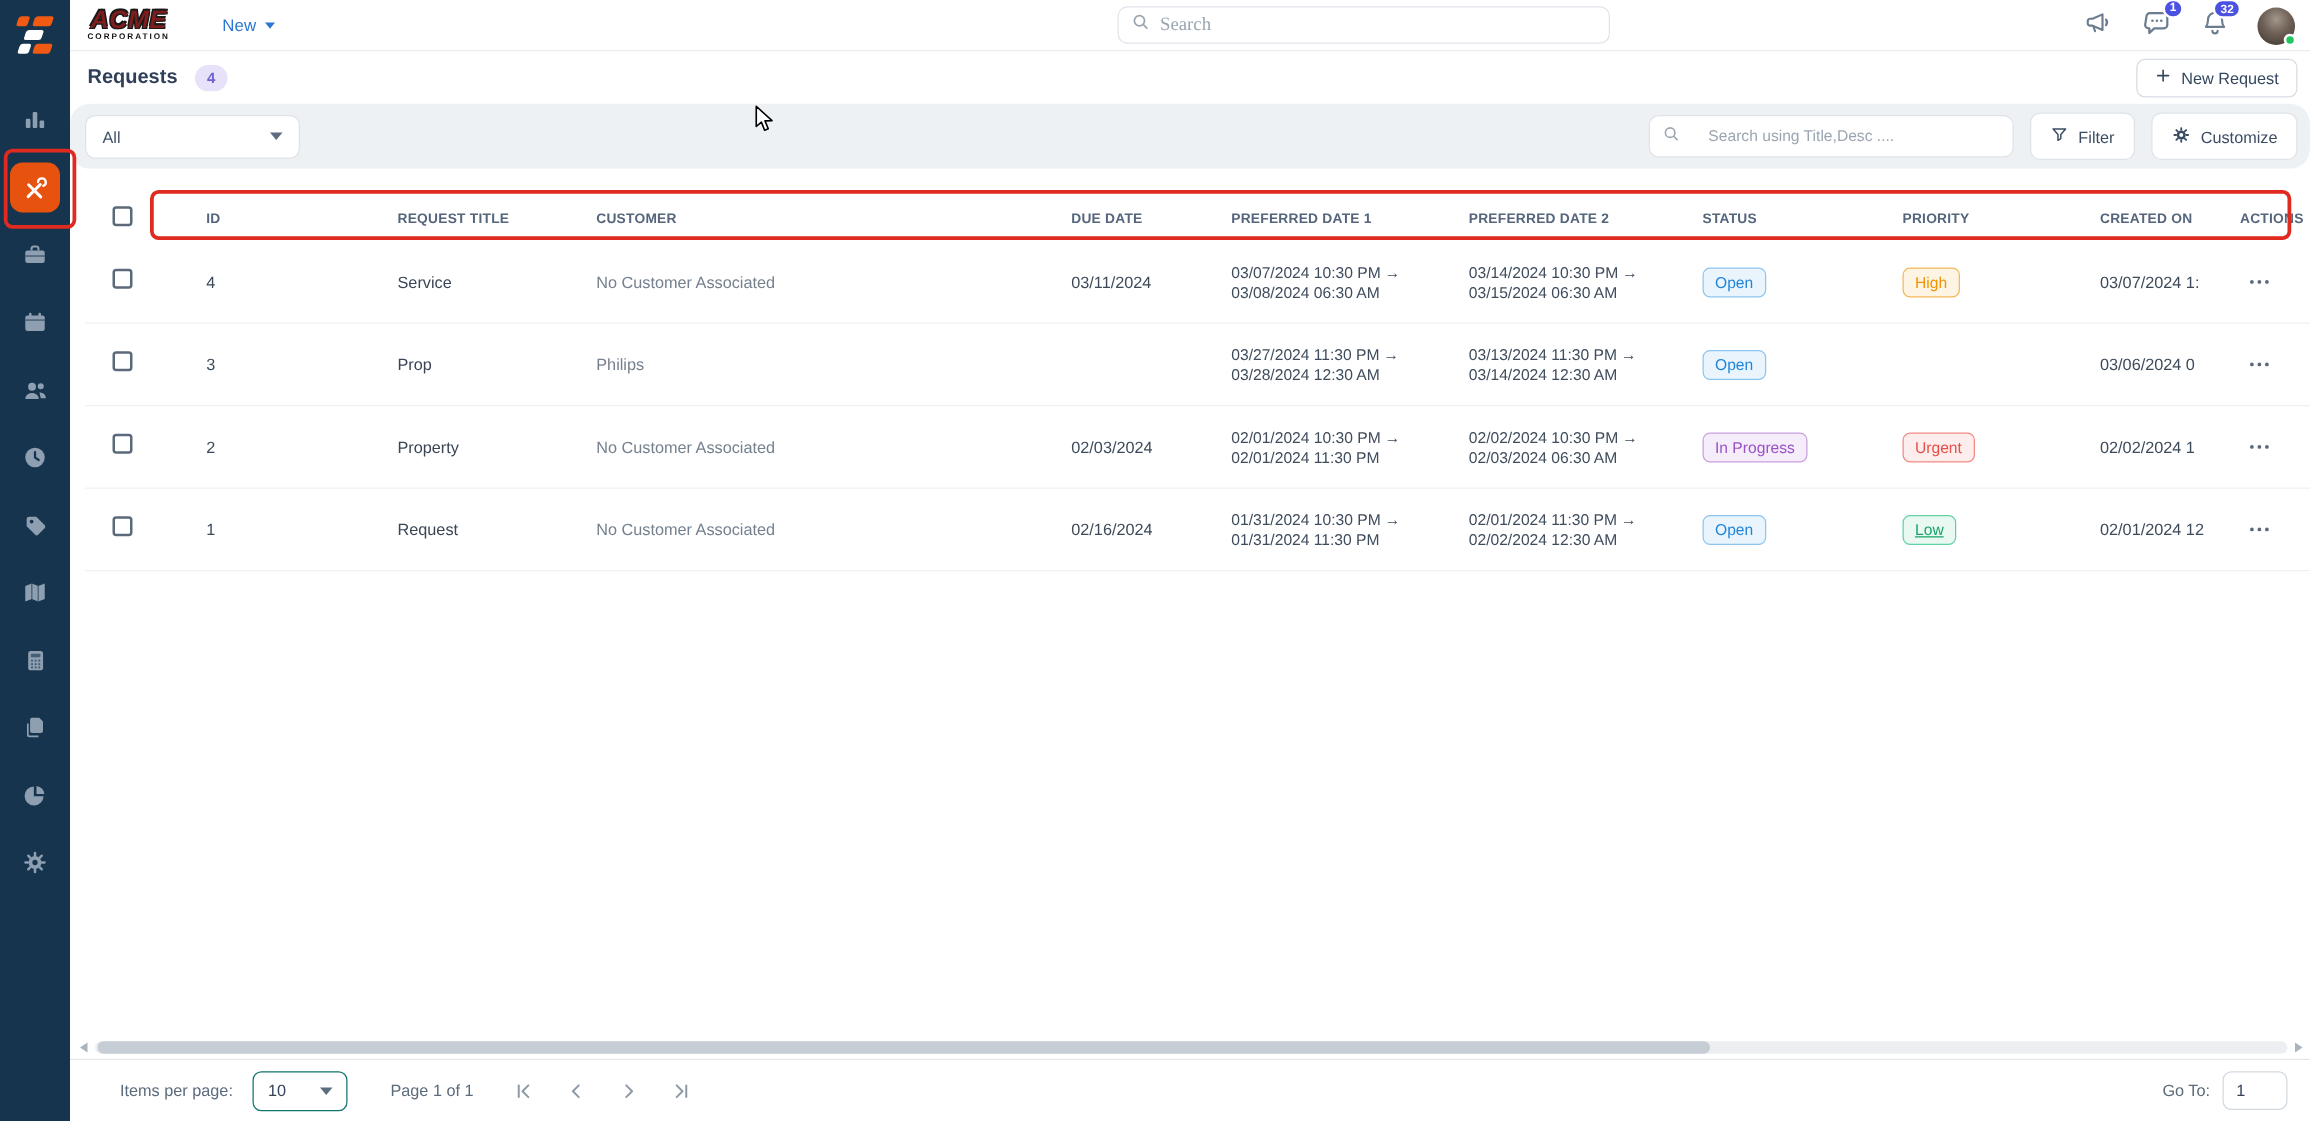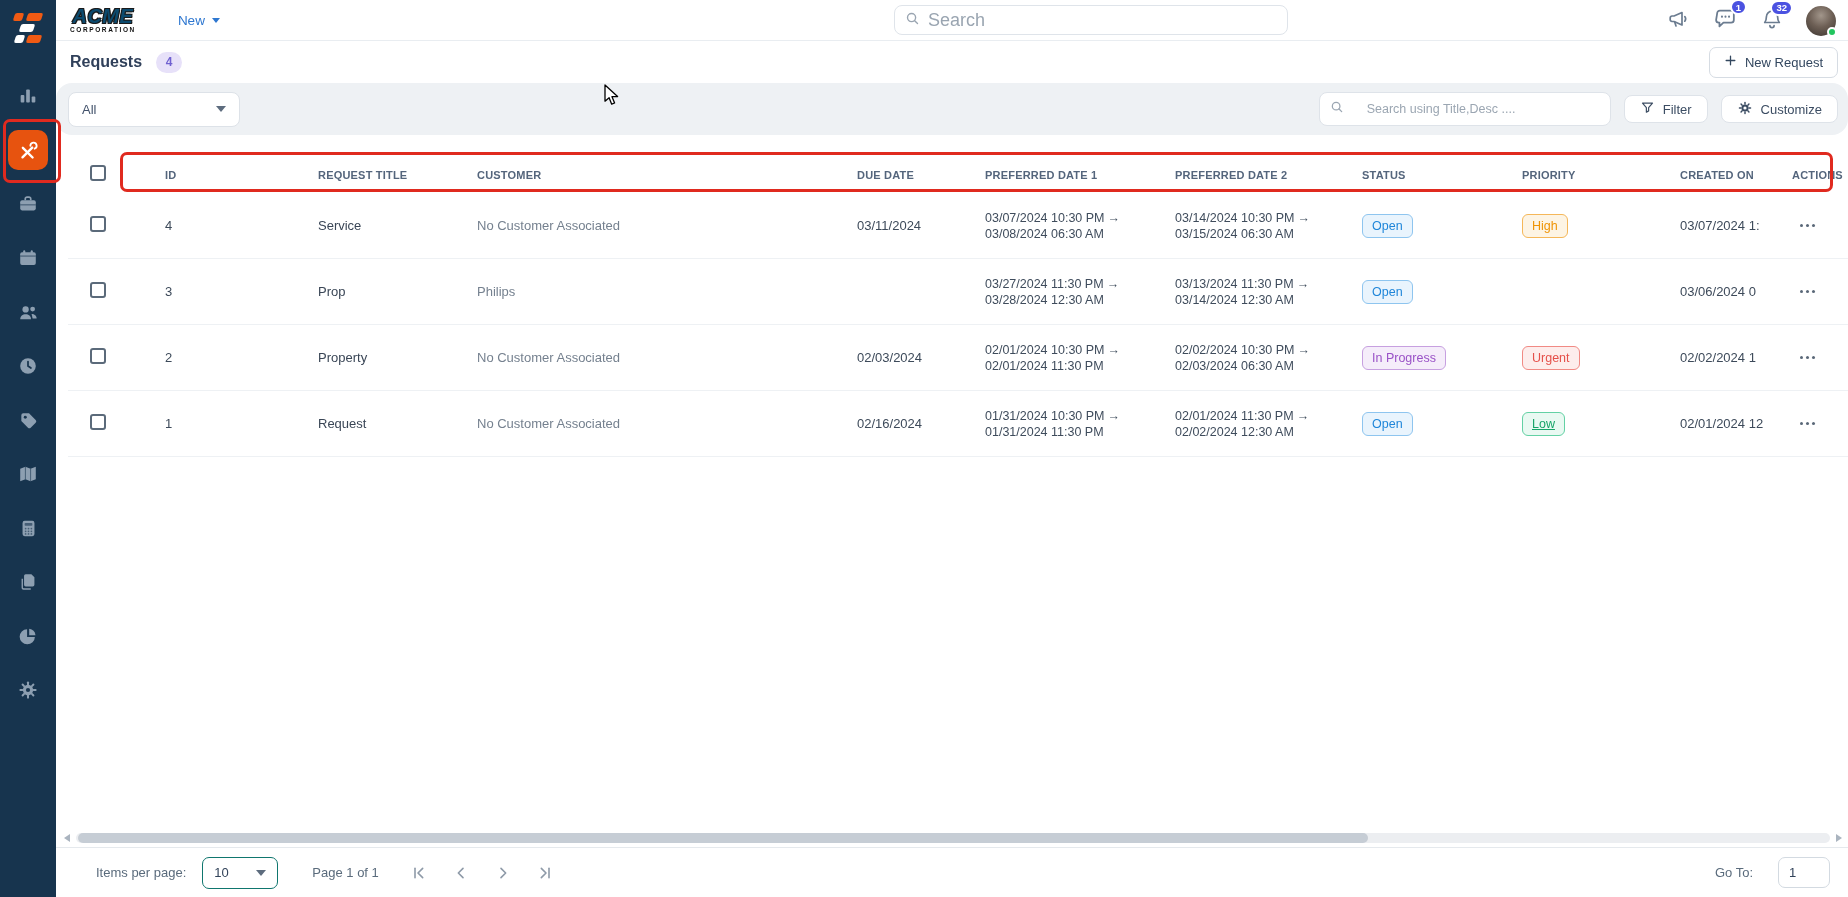--- a/index.html
+++ b/index.html
@@ -22,27 +22,27 @@
   .active-box { width:40px; height:40px; background:#e7530f; border-radius:10px; display:flex; align-items:center; justify-content:center; }
 
   
   .anno { position:absolute; border:3px solid #e02a1f; border-radius:7px; z-index:40; pointer-events:none; }
   .anno-sidebar { left:3px; top:119px; width:58px; height:64px; }
   .anno-header  { left:120px; top:152px; width:1713px; height:40px; }
 
   
   .topbar { position:absolute; left:56px; top:0; right:0; height:41px; background:#fff; border-bottom:1px solid #e9edf1; display:flex; align-items:center; z-index:10; }
   .brand { margin-left:14px; display:flex; flex-direction:column; align-items:center; line-height:1; }
-  .brand-top { font-size:20px; font-weight:800; font-style:italic; color:#0c4a6e; letter-spacing:0.5px;
+  .brand-top { font-size:20px; font-weight:800; font-style:italic; color:#7f1d1d; letter-spacing:0.5px;
     text-shadow:1px 1px 0 #1a1a1a, -1px 1px 0 #1a1a1a, 1px -1px 0 #1a1a1a, -1px -1px 0 #1a1a1a; }
   .brand-sub { font-size:6.5px; font-weight:800; color:#111; letter-spacing:1.6px; margin-top:1px; }
   .new-menu { margin-left:42px; display:flex; align-items:center; gap:7px; color:#2e77d0; font-size:13.5px; cursor:pointer; }
   .chev-down { width:0; height:0; border-left:4px solid transparent; border-right:4px solid transparent; border-top:5px solid #2e77d0; }
   .top-search { position:absolute; left:838px; width:394px; height:30px; border:1px solid #dfe4ea; border-radius:8px; background:#fff; display:flex; align-items:center; padding:0 10px; gap:8px; }
-  .top-search input { border:none; outline:none; flex:1; font-size:18px; color:#3c4a5a; font-family:Liberation Sans, sans-serif; background:transparent; }
+  .top-search input { border:none; outline:none; flex:1; font-size:15px; color:#3c4a5a; font-family:Liberation Serif, serif; background:transparent; }
   .top-search input::placeholder { color:#9aa5b1; }
   .top-right { position:absolute; right:12px; top:0; height:41px; display:flex; align-items:center; gap:22px; }
   .ticon { position:relative; cursor:pointer; display:flex; }
   .badge { position:absolute; top:-7px; right:-9px; min-width:17px; height:16px; padding:0 4px; background:#4b52e1; border:2px solid #fff; border-radius:9px; color:#fff; font-size:9.5px; font-weight:700; display:flex; align-items:center; justify-content:center; }
   .avatar { position:relative; width:30px; height:30px; border-radius:50%; background:radial-gradient(circle at 50% 32%, #a2968b 0%, #6e6056 45%, #3a332d 100%); cursor:pointer; }
   .avatar .dot { position:absolute; right:-1px; bottom:-1px; width:10px; height:10px; background:#22c55e; border:2px solid #fff; border-radius:50%; }
 
   
   .page-head { position:absolute; left:56px; top:41px; right:0; height:42px; background:#fff; display:flex; align-items:center; }
   .page-title { margin-left:14px; font-size:16px; font-weight:700; color:#30405a; }
@@ -51,21 +51,21 @@
 
   
   .toolbar { position:absolute; left:56px; top:83px; right:0; height:52px; background:#eef1f4; display:flex; align-items:center;border-radius:16px; }
   .view-select { position:absolute; left:12px; width:172px; height:35px; background:#fff; border:1px solid #dde2e8; border-radius:8px; display:flex; align-items:center; padding:0 13px; cursor:pointer; }
   .view-select .val { font-size:13px; color:#42526b; flex:1; }
   .caret { width:0; height:0; border-left:5px solid transparent; border-right:5px solid transparent; border-top:6px solid #5d6c7e; }
   .toolbar-right { position:absolute; right:10px; display:flex; align-items:center; gap:13px; }
   .tb-search { width:292px; height:34px; background:#fff; border:1px solid #dee3e9; border-radius:8px; display:flex; align-items:center; padding:0 10px; gap:7px; }
   .tb-search input { border:none; outline:none; flex:1; font-size:12.5px; color:#3c4a5a; background:transparent; font-family:"Liberation Sans", sans-serif;margin-left:16px; }
   .tb-search input::placeholder { color:#9ba6b2; }
-  .tb-btn { height:28px; padding:0 15px; background:#fff; border:1px solid #dee3e9; border-radius:8px; display:flex; align-items:center; gap:8px; font-size:13px; color:#3c4d63; font-weight:500; cursor:pointer;text-align:center; }
+  .tb-btn { height:38px; padding:0 15px; background:#fff; border:1px solid #dee3e9; border-radius:8px; display:flex; align-items:center; gap:8px; font-size:13px; color:#3c4d63; font-weight:500; cursor:pointer;text-align:center; }
 
   
   .table-card { position:absolute; left:56px; top:135px; right:0; bottom:50px; background:#fff; }
   .grid { display:grid; grid-template-columns:52px 180px 160px 380px 135px 190px 185px 160px 158px 112px 68px; align-items:center; margin-left:12px; }
   .thead { height:36px; margin-top:22px; }
   .hcell { font-size:11px; font-weight:700; color:#54657c; letter-spacing:0.2px; white-space:nowrap; overflow:hidden; cursor:pointer; }
   .cell { padding-left:12px; }
   .cell.cb { padding-left:22px; }
   .cell.c-id { padding-left:45px; }
   .cell.c-title { padding-left:18px; }
@@ -94,21 +94,21 @@
   .hs-right { right:0; border-left:6px solid #aab4bf; }
 
   
   .pagebar { position:absolute; left:56px; right:0; bottom:0; height:50px; background:#fff; border-top:1px solid #e5e9ed; display:flex; align-items:center; }
   .ipp-label { margin-left:40px; font-size:13px; color:#5a6b7c; }
   .ipp-select { margin-left:16px; width:76px; height:32px; background:#fff; border:1px solid #0f766e; border-radius:7px; display:flex; align-items:center; padding:0 11px; cursor:pointer; }
   .ipp-select .val { flex:1; font-size:13px; color:#32435a; }
   .page-info { margin-left:34px; font-size:13px; color:#5a6b7c; }
   .nav-icons { margin-left:26px; display:flex; align-items:center; gap:14px; }
   .nav-btn { background:none; border:none; cursor:pointer; padding:4px 6px; display:flex; }
-  .goto-wrap { position:absolute; right:18px; display:flex; align-items:center; gap:25px; }
+  .goto-wrap { position:absolute; right:18px; display:flex; align-items:center; gap:10px; }
   .goto-label { font-size:13px; color:#5a6b7c; }
   .goto-input { width:52px; height:31px; border:1px solid #d3dae1; border-radius:7px; font-size:13px; color:#32435a; padding:0 10px; outline:none; font-family:"Liberation Sans", sans-serif; }
 
   
   .cursor { position:absolute; left:601px; top:84px; z-index:60; pointer-events:none; }
 </style>
 </head>
 <body>
 
 <div class="viewport">

